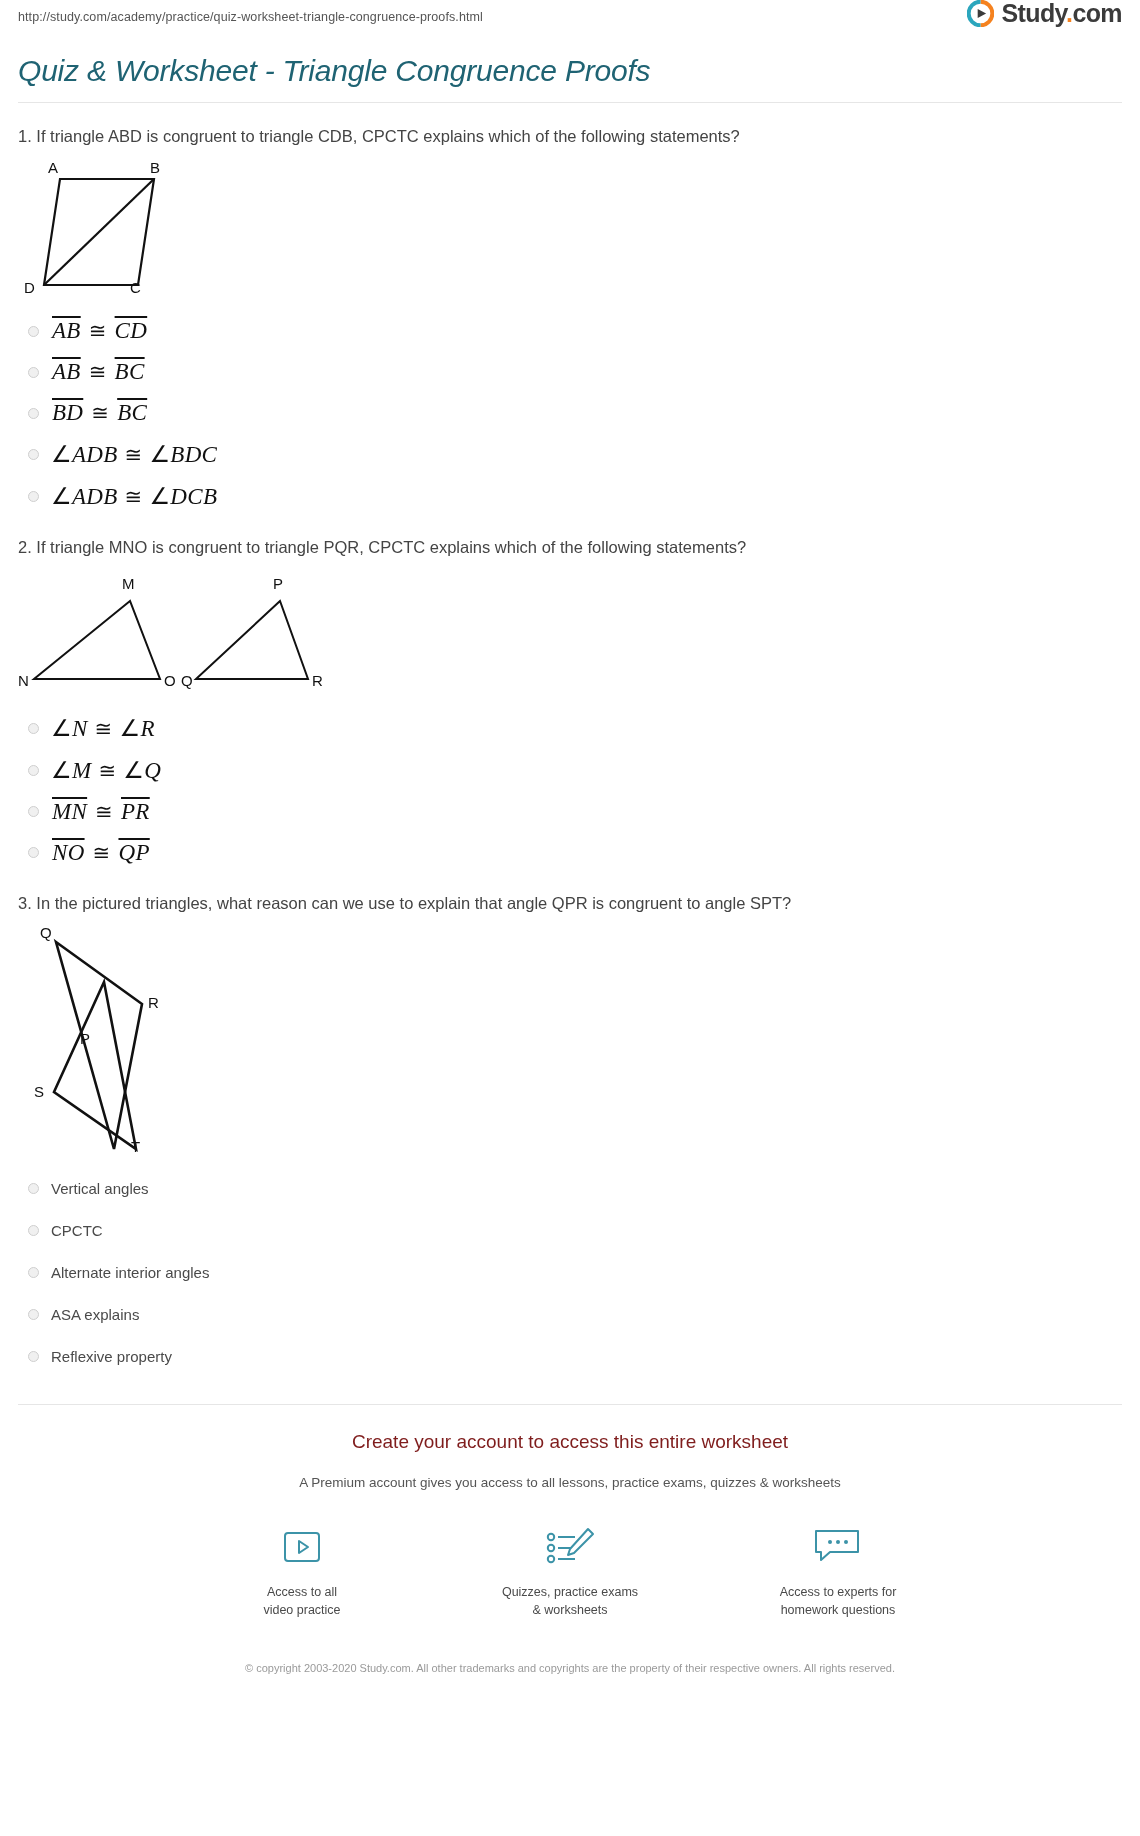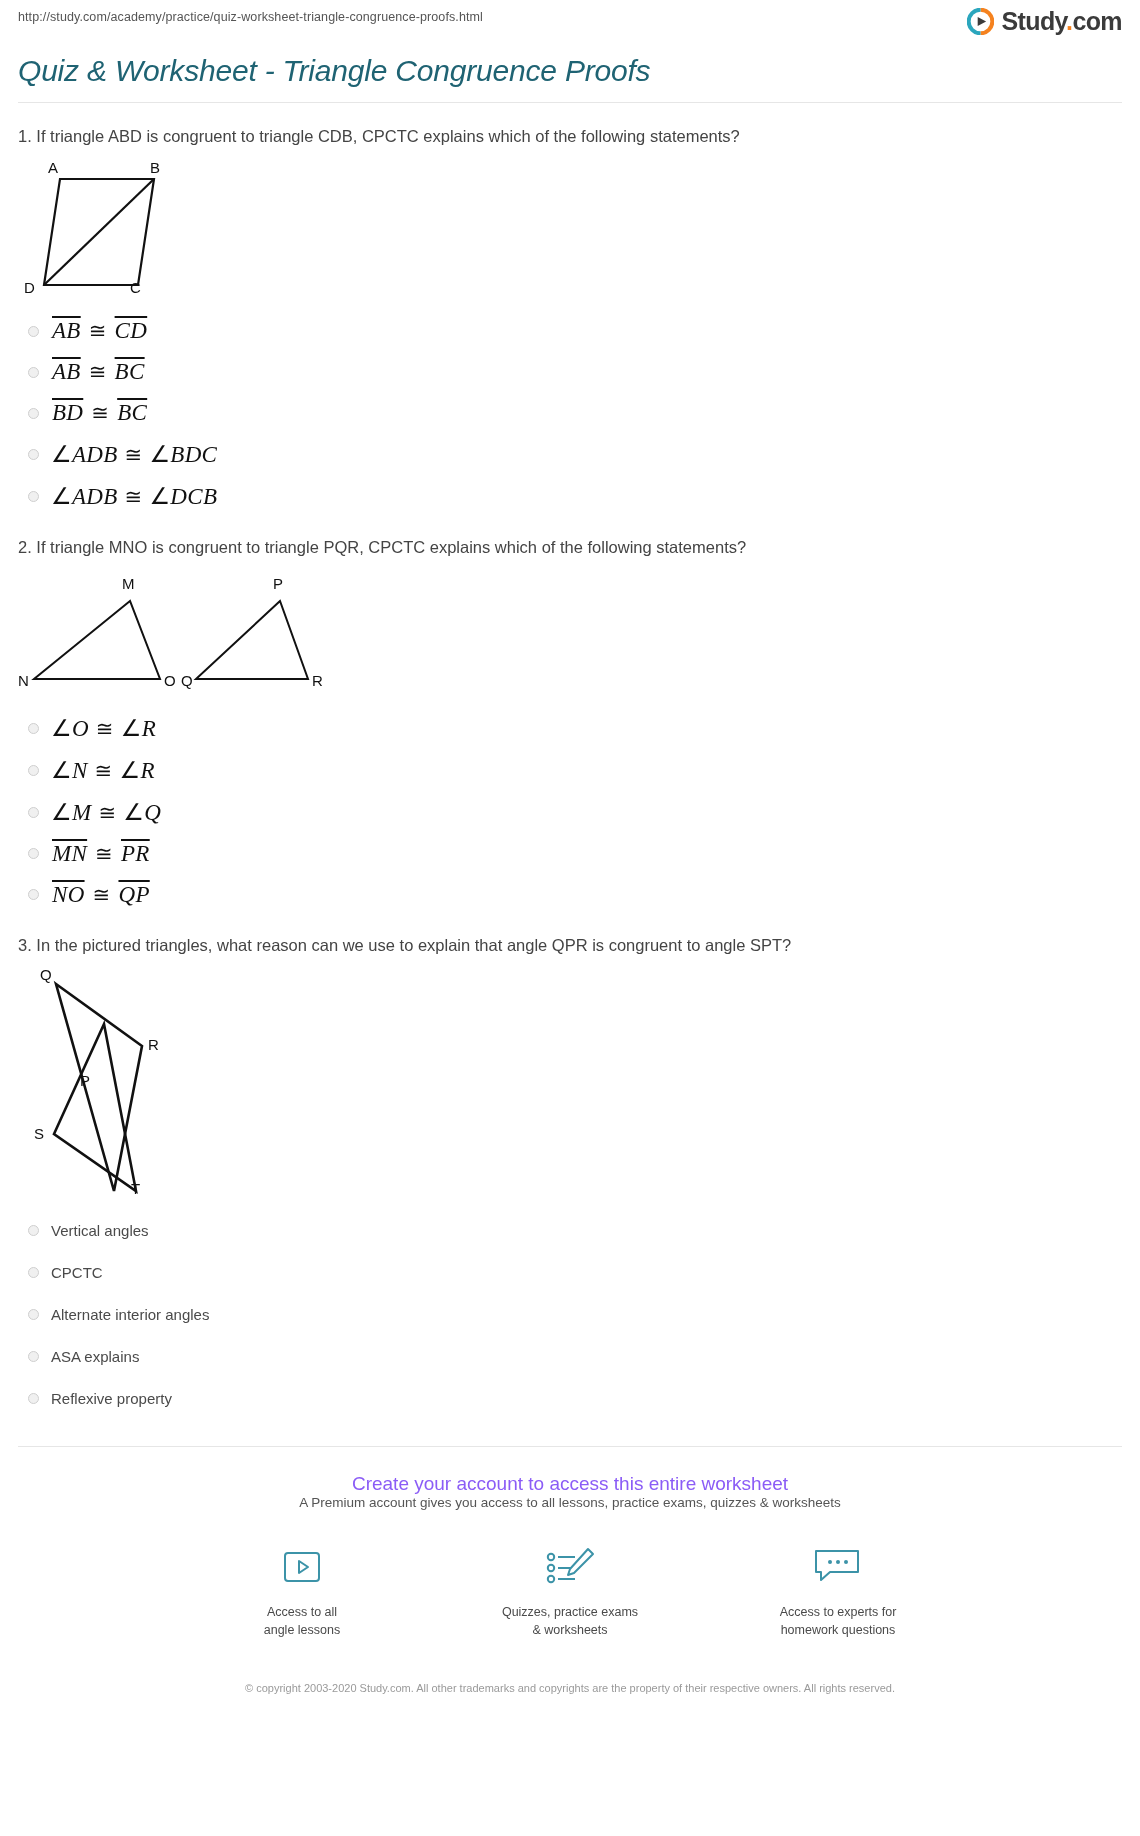--- a/index.html
+++ b/index.html
@@ -23,21 +23,21 @@
   .url {
     font-size: 12.5px;
     color: #555;
     font-family: "Liberation Sans", sans-serif;
     letter-spacing: 0.1px;
     white-space: nowrap;
   }
   .brand {
     position: absolute;
     right: 18px;
-    top: 8px;
+    top: 0;
     display: flex;
     align-items: center;
     gap: 7px;
   }
   .brand-mark { width: 27px; height: 27px; display: block; }
   .brand-text {
     font-size: 25px;
     font-weight: bold;
     color: #3b3b3b;
     letter-spacing: -0.6px;
@@ -105,21 +105,21 @@
   .opt-math .ang { font-style: normal; }
   .opt-plain {
     font-size: 15px;
     color: #4a4a4a;
     font-family: "Liberation Sans", sans-serif;
   }
   .q3 .option { padding: 9px 0 9px 10px; }
 
   
   .promo { margin: 30px 18px 0 18px; border-top: 1px solid #e6e6e6; padding-top: 26px; text-align: center; }
-  .promo-head { font-size: 19px; color: #8b5cf6; margin-bottom: 0; }
+  .promo-head { font-size: 19px; color: #7f1d1d; margin-bottom: 22px; }
   .promo-sub { font-size: 13.5px; color: #555; }
   .promo-cols {
     display: flex;
     justify-content: center;
     gap: 78px;
     margin-top: 34px;
   }
   .promo-col { width: 190px; text-align: center; }
   .promo-icon { height: 46px; display: flex; align-items: center; justify-content: center; }
   .promo-label {
@@ -213,24 +213,20 @@
         <polygon points="262,32 178,110 290,110" fill="none" stroke="#111" stroke-width="2"></polygon>
         <text x="255" y="20" font-family="Liberation Sans, sans-serif" font-size="15" fill="#111">P</text>
         <text x="163" y="117" font-family="Liberation Sans, sans-serif" font-size="15" fill="#111">Q</text>
         <text x="294" y="117" font-family="Liberation Sans, sans-serif" font-size="15" fill="#111">R</text>
       </svg>
     </div>
 
     <ul class="options">
       <li class="option">
         <span class="radio"></span>
-        <span class="opt-math"><span class="ang">∠</span><span>O</span><span class="cong">≅</span><span class="ang">∠</span><span>R</span></span>
-      </li>
-      <li class="option">
-        <span class="radio"></span>
         <span class="opt-math"><span class="ang">∠</span><span>N</span><span class="cong">≅</span><span class="ang">∠</span><span>R</span></span>
       </li>
       <li class="option">
         <span class="radio"></span>
         <span class="opt-math"><span class="ang">∠</span><span>M</span><span class="cong">≅</span><span class="ang">∠</span><span>Q</span></span>
       </li>
       <li class="option">
         <span class="radio"></span>
         <span class="opt-math"><span class="ov">MN</span><span class="cong">≅</span><span class="ov">PR</span></span>
       </li>
@@ -289,21 +285,21 @@
 
   <div class="promo-cols">
     <div class="promo-col">
       <div class="promo-icon">
         <svg width="46" height="40" viewBox="0 0 46 40" aria-hidden="true">
           <rect x="6" y="6" width="34" height="28" rx="3" fill="none" stroke="#3c93a8" stroke-width="2"></rect>
           <polygon points="20,14 29,20 20,26" fill="none" stroke="#3c93a8" stroke-width="2" stroke-linejoin="round"></polygon>
         </svg>
       </div>
       <div class="promo-label">Access to all
-angle lessons</div>
+video practice</div>
     </div>
 
     <div class="promo-col">
       <div class="promo-icon">
         <svg width="52" height="42" viewBox="0 0 52 42" aria-hidden="true">
           <circle cx="7" cy="11" r="3.2" fill="none" stroke="#3c93a8" stroke-width="2"></circle>
           <circle cx="7" cy="22" r="3.2" fill="none" stroke="#3c93a8" stroke-width="2"></circle>
           <circle cx="7" cy="33" r="3.2" fill="none" stroke="#3c93a8" stroke-width="2"></circle>
           <line x1="14" y1="11" x2="31" y2="11" stroke="#3c93a8" stroke-width="2"></line>
           <line x1="14" y1="22" x2="27" y2="22" stroke="#3c93a8" stroke-width="2"></line>

